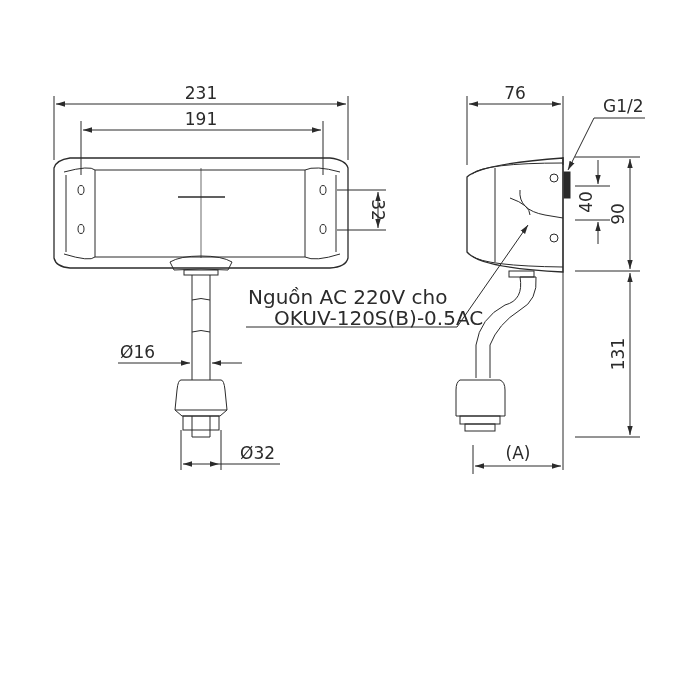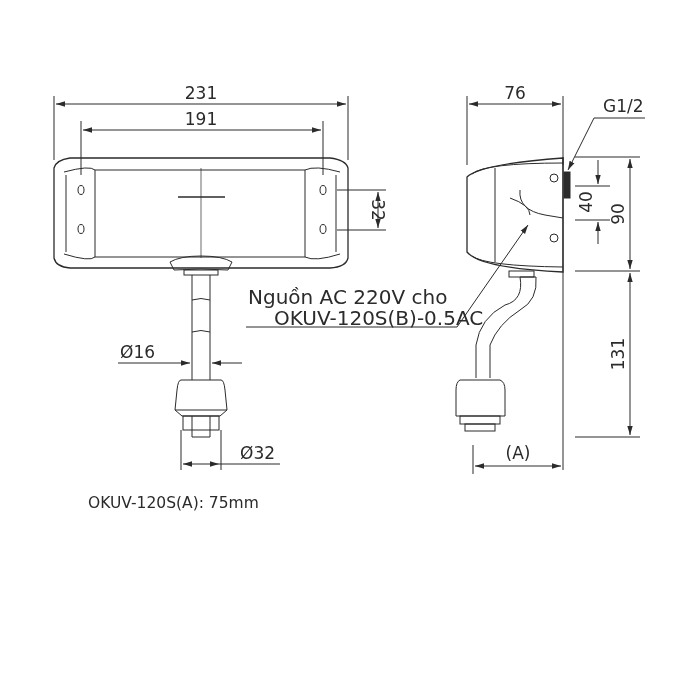--- a/index.html
+++ b/index.html
@@ -130,14 +130,13 @@
   <text class="dim" x="592" y="202" text-anchor="middle" transform="rotate(-90 592 202)">40</text>
   <text class="dim" x="624" y="214" text-anchor="middle" transform="rotate(-90 624 214)">90</text>
   <text class="dim" x="624" y="354" text-anchor="middle" transform="rotate(-90 624 354)">131</text>
   <text class="dim" x="518" y="459" text-anchor="middle">(A)</text>
 </svg>
 
 <div class="label" style="left:248px; top:285px;">Nguồn AC 220V cho</div>
 <div class="label" style="left:248px; top:306px;margin-left:26px;">OKUV-120S(B)-0.5AC</div>
 
 <div class="notes">
-  <div>OKUV-120S(A): 75mm</div>
 </div>
 
 </body></html>

